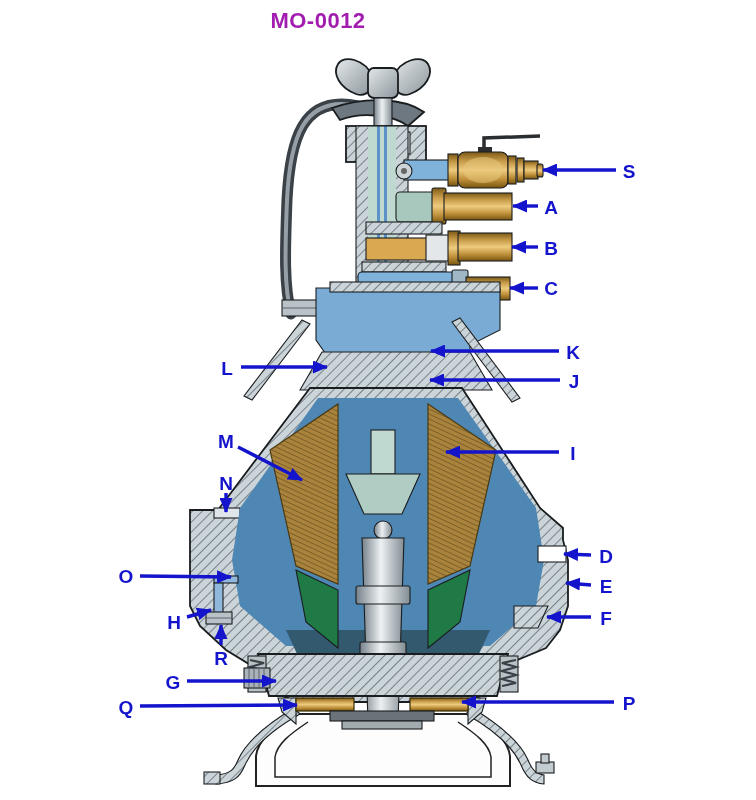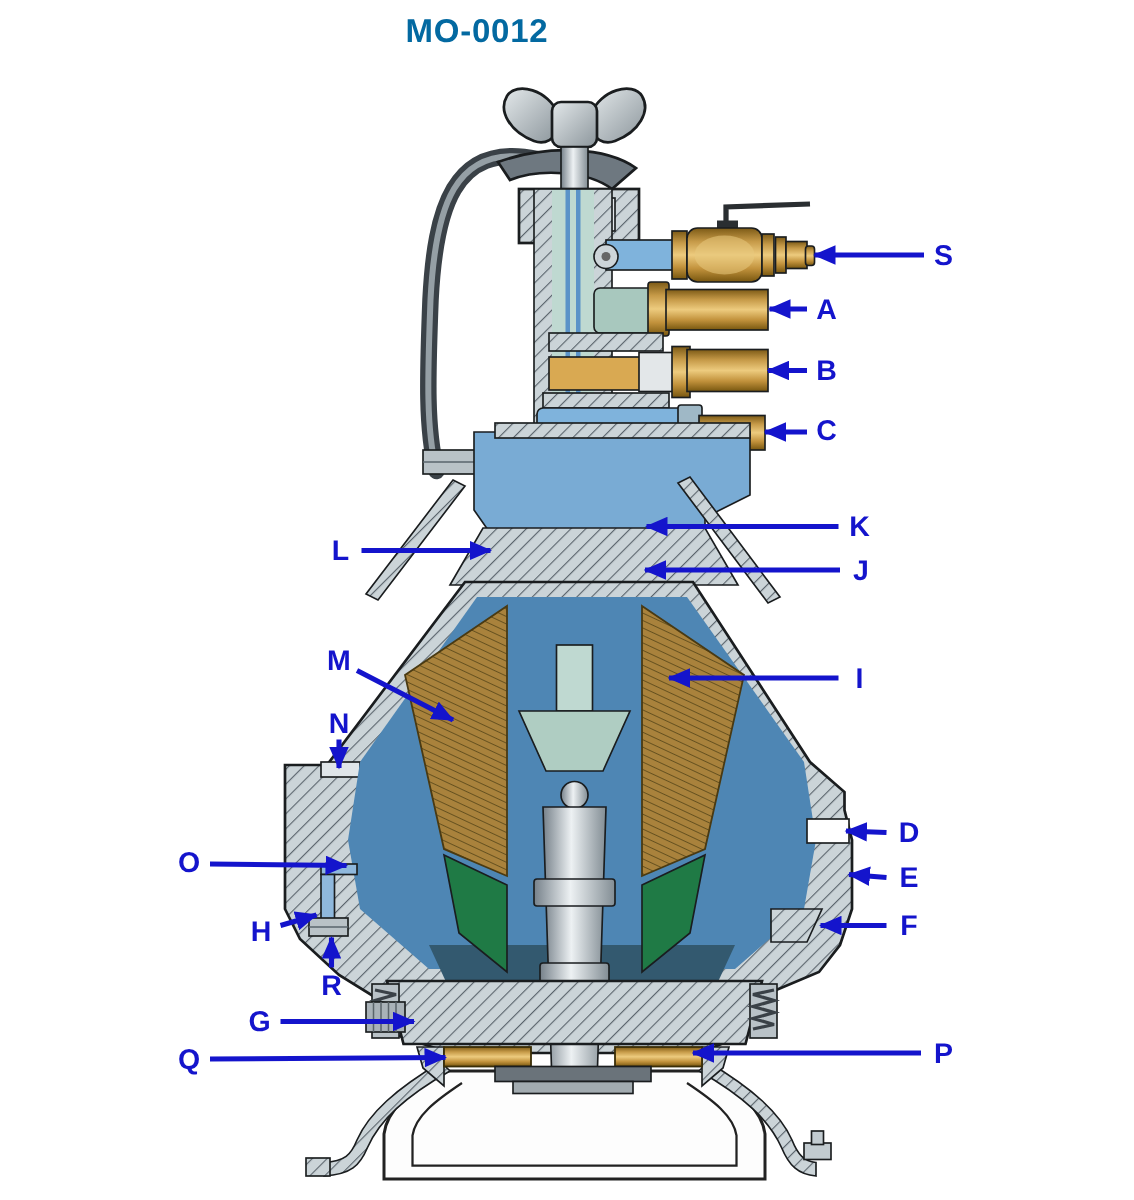--- a/index.html
+++ b/index.html
@@ -1,19 +1,19 @@
 <!DOCTYPE html>
 <html><head>
 <meta charset="utf-8">
 <style>
   html,body{margin:0;padding:0;}
   body{width:756px;height:800px;background:#ffffff;overflow:hidden;
        font-family:"Liberation Sans",sans-serif;position:relative;}
   .title{position:absolute;top:8px;left:0;width:636px;text-align:center;
-         font-size:22px;font-weight:bold;color:#0369a1;letter-spacing:.5px;}
+         font-size:22px;font-weight:bold;color:#a21caf;letter-spacing:.5px;}
   svg{position:absolute;top:0;left:0;}
   .cl{stroke:#1414CC;stroke-width:3.4;marker-end:url(#ah);}
   .ct{fill:#1414CC;font-family:"Liberation Sans",sans-serif;font-size:19px;font-weight:bold;
       text-anchor:middle;dominant-baseline:central;}
   .ol{stroke:#1a1d1f;stroke-width:1.8;}
   .ol1{stroke:#1a1d1f;stroke-width:1.1;}
 </style>
 </head>
 <body>
 

